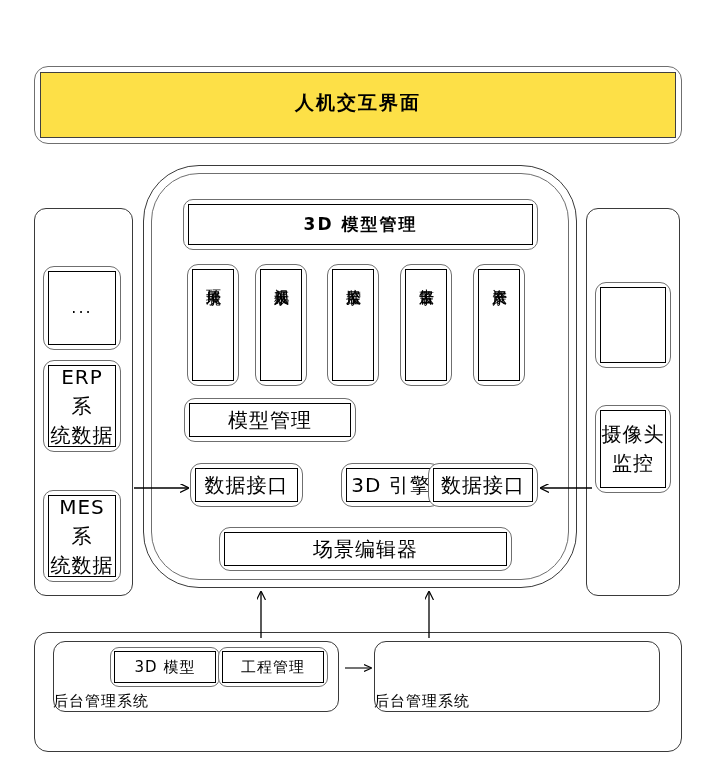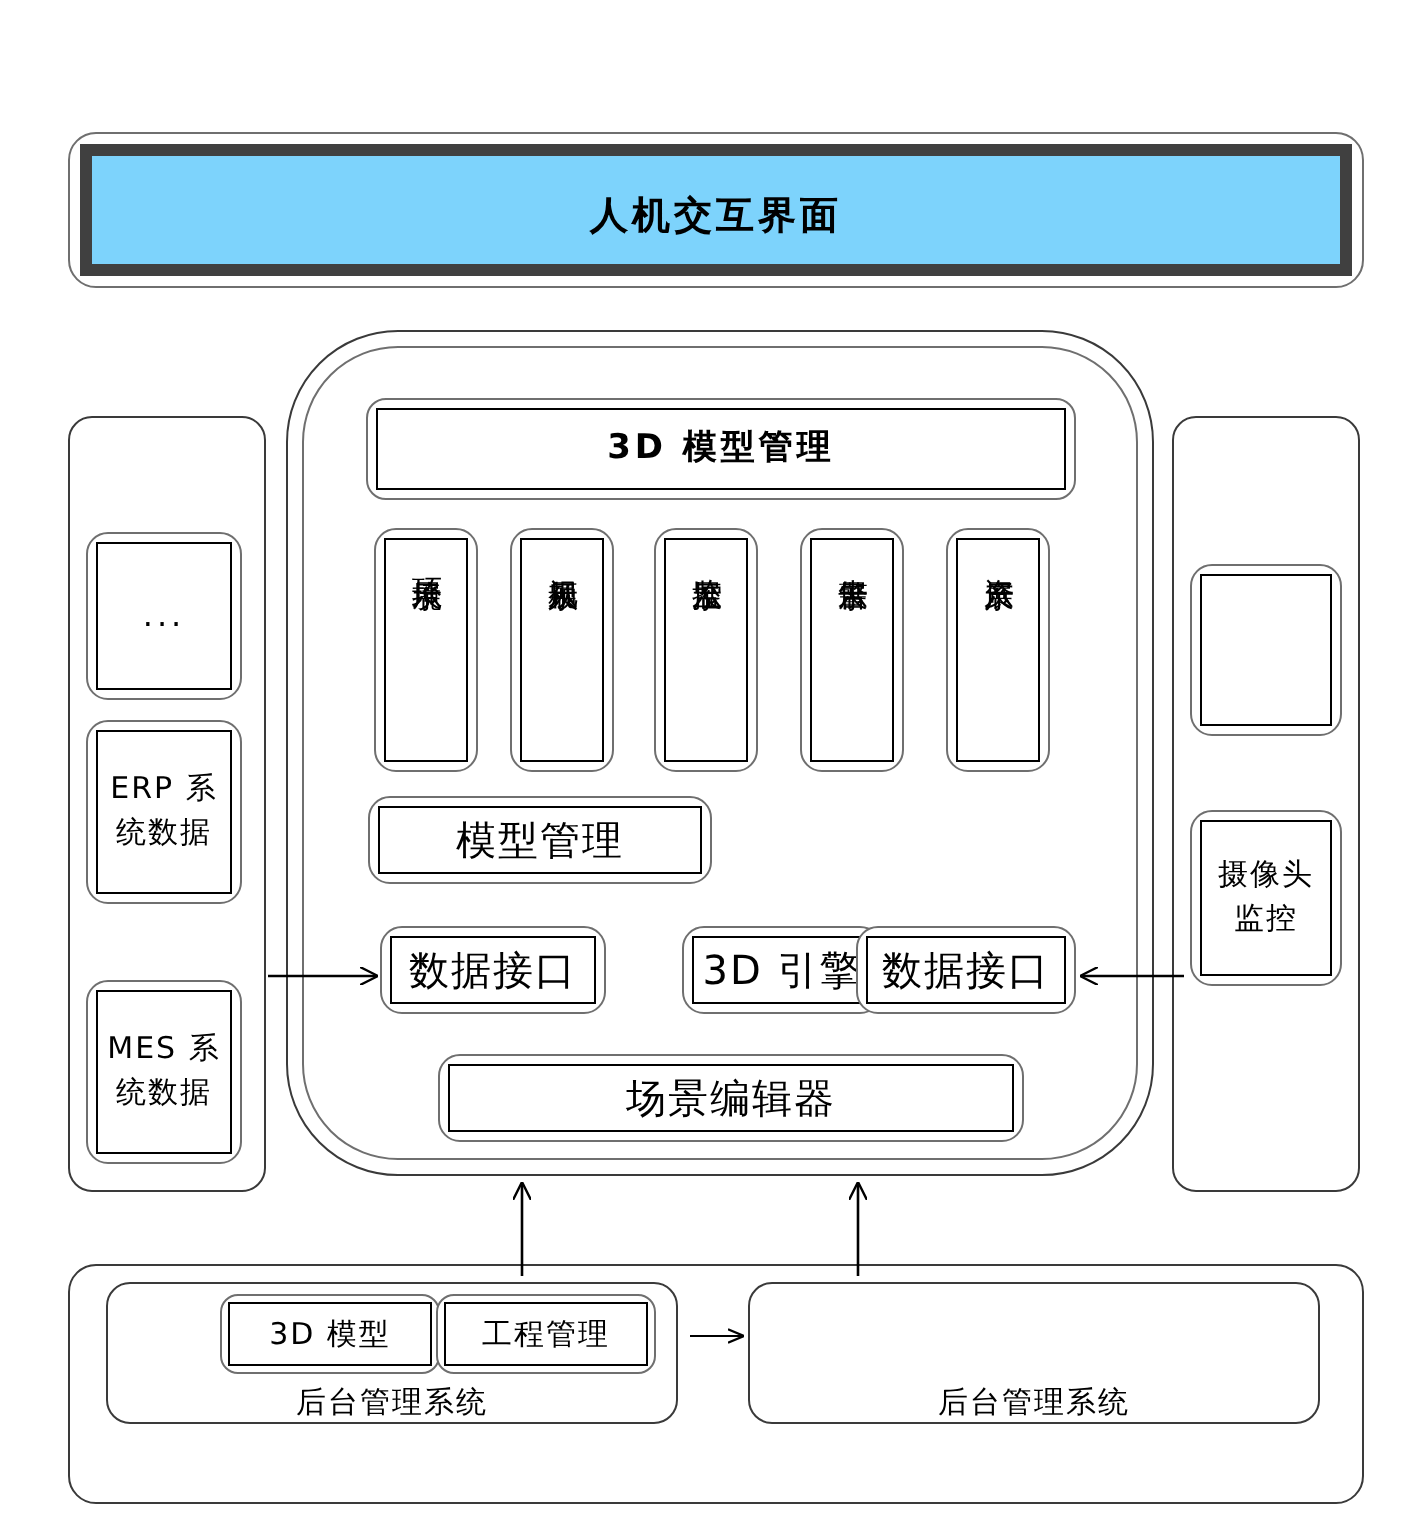--- a/index.html
+++ b/index.html
@@ -20,22 +20,22 @@
   .outer{
     position:absolute;
     box-sizing:border-box;
     border:1px solid #6f6f6f;
     border-radius:14px;
     background:#ffffff;
   }
   .inner{
     position:absolute;
     box-sizing:border-box;
-    border:6px solid #404040;
-    background:#7dd3fc;
+    border:1px solid #404040;
+    background:#fde047;
   }
   
   .node{
     position:absolute;
     box-sizing:border-box;
     border:1px solid #6f6f6f;
     border-radius:11px;
     background:#ffffff;
   }
   .node > .face{
@@ -66,38 +66,37 @@
     letter-spacing:1px;
     line-height:1;
     font-size:15px;
   }
 
   
   .t-title{font-size:19px;font-weight:bold;letter-spacing:2px;}
   .t-sub{font-size:17px;font-weight:bold;letter-spacing:2px;}
   .t-mid{font-size:20px;letter-spacing:1px;}
   .t-small{font-size:15px;letter-spacing:1px;}
-  .t-side{font-size:15px;line-height:1.45;letter-spacing:1px;}
+  .t-side{font-size:20px;line-height:1.45;letter-spacing:1px;}
   .t-dots{font-size:16px;letter-spacing:2px;}
   .t-cap{font-size:15px;letter-spacing:1px;}
 
   
   .pill{
     position:absolute;
     box-sizing:border-box;
     border:1px solid #3a3a3a;
     border-radius:12px;
     background:#ffffff;
   }
 
   
   .caption{
     position:absolute;
     left:0;right:0;
-    text-align:center;
   }
 
   
   #arrows{
     position:absolute;
     left:0;top:0;
     width:707px;height:769px;
     pointer-events:none;
   }
 </style>
@@ -122,21 +121,21 @@
     </div>
   </div>
 
   <div class="node" style="left:43px; top:360px; width:78px; height:92px;">
     <div class="face">
       <span class="label t-side">ERP 系
 统数据</span>
     </div>
   </div>
 
-  <div class="node" style="left:43px; top:490px; width:78px; height:92px;">
+  <div class="node" style="left:43px; top:490px; width:78px; height:92px;border-radius:10px;">
     <div class="face">
       <span class="label t-side">MES 系
 统数据</span>
     </div>
   </div>
 
   <div class="pill" style="left:586px; top:208px; width:94px; height:388px;"></div>
 
   <div class="node" style="left:595px; top:282px; width:76px; height:86px;">
     <div class="face">

